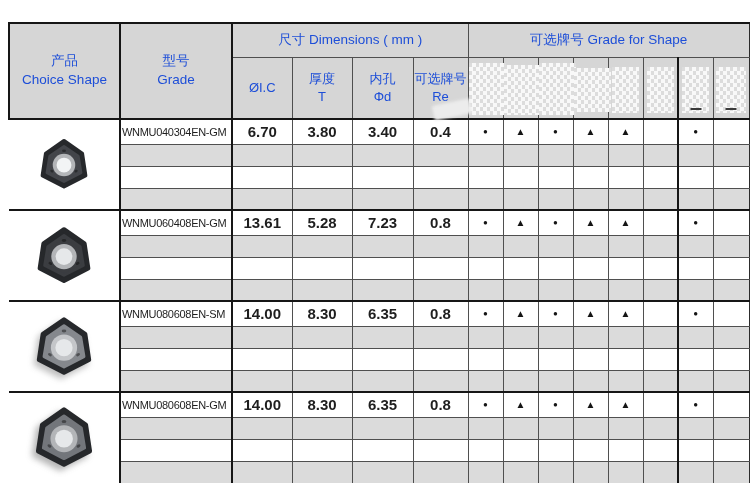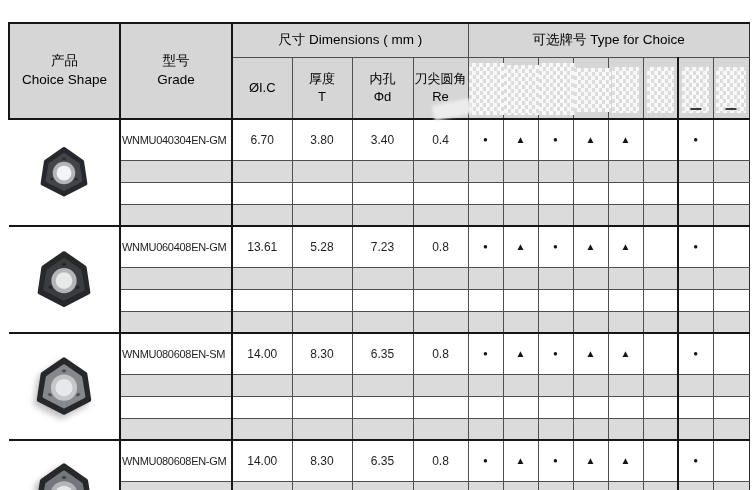--- a/index.html
+++ b/index.html
@@ -27,21 +27,21 @@
   
   tr.h1 th { border-top: 2.5px solid var(--heavy-line, #161616); }
   th.c-prod { border-left: 2px solid var(--heavy-line, #161616); }
   tr.h1 th:last-child, tr.h2 th:last-child, tr.body-row td:last-child { border-right: 1.5px solid #2c2c2c; }
   .vl2 { border-left: 2px solid var(--heavy-line, #161616); }
   tr.r-data td { border-top: 2px solid var(--heavy-line, #161616); }
   tbody tr:last-child td { border-bottom: none; }
   td.c-img { border-left: 1px solid transparent; border-bottom: none; background: #fff; }
 
   
-  thead th { background: var(--header-bg, #d6d6d6); color: #000000; }
+  thead th { background: var(--header-bg, #d6d6d6); color: #1d4ed8; }
   tr.h1 th { height: 34px; font-size: 13.5px; }
   tr.h2 th { height: 62px; font-size: 13px; }
   th .l1, th .l2 { display: block; line-height: 1.4; }
   th .l2:empty { display: none; }
   th.c-prod, th.c-type { font-size: 13px; }
 
   
   tr.h2 th.g-red { position: relative; overflow: visible; }
   .mosaic {
     position: relative; z-index: 2;
@@ -62,28 +62,28 @@
     transform: rotate(-12deg); filter: blur(1.5px); z-index: 1;
   }
   tr.h2 th:nth-child(11) .mosaic::after,
   tr.h2 th:nth-child(12) .mosaic::after {
     content: ""; position: absolute; bottom: 3px; left: 50%;
     transform: translateX(-50%); width: 11px; height: 2px; background: #3a3a3a;
   }
 
   
   tbody td { background: #ffffff; font-size: 12px; }
-  tr.r-data td { height: 41px; }
+  tr.r-data td { height: 25px; }
   tr.r-blank td { height: 22px; }
   tr.r-blank.alt td { background: var(--alt-row-bg, #dbdbdb); }
   td.c-type {
     text-align: left; padding-left: 1px;
     font-size: 11px; letter-spacing: -0.3px; white-space: nowrap; overflow: hidden;
   }
-  td.c-dim { font-size: 12px; }
+  td.c-dim { font-size: 15px; font-weight: bold; }
   td.c-grade { color: var(--symbol, #141414); }
   td.sym-dot { font-size: 8px; }
   td.sym-tri { font-size: 10px; }
 
   
   .insert-svg { display: block; margin: 0 auto; }
   .insert-svg .body { fill: #26282b; stroke: #26282b; stroke-width: 7; stroke-linejoin: round; }
   .insert-svg .face { fill: #43454a; stroke: #43454a; stroke-width: 5; stroke-linejoin: round; }
   .insert-svg .ring { fill: #b3b5b8; }
   .insert-svg .bore { fill: #e6e8ea; }
@@ -123,37 +123,37 @@
       <th class="c-prod" rowspan="2">
         <span class="l1">产品</span>
         <span class="l2">Choice Shape</span>
       </th>
       <th class="c-type vl2" rowspan="2">
         <span class="l1"></span>
         <span class="l1">型号</span>
         <span class="l2">Grade</span>
       </th>
       <th class="vl2" colspan="4">尺寸 Dimensions ( mm )</th>
-      <th colspan="8">可选牌号 Type for Choice</th>
+      <th colspan="8">可选牌号 Grade for Shape</th>
     </tr>
     <tr class="h2">
       <th class="vl2">
         <span class="l1">ØI.C</span>
 
       </th>
       <th>
         <span class="l1">厚度</span>
         <span class="l2">T</span>
       </th>
       <th>
         <span class="l1">内孔</span>
         <span class="l2">Φd</span>
       </th>
       <th>
-        <span class="l1">刀尖圆角</span>
+        <span class="l1">可选牌号</span>
         <span class="l2">Re</span>
       </th>
       <th class="g-red">
           <div class="mosaic"></div>
         </th>
       <th class="g-red">
           <div class="mosaic"></div>
         </th>
       <th class="g-red">
           <div class="mosaic"></div>

